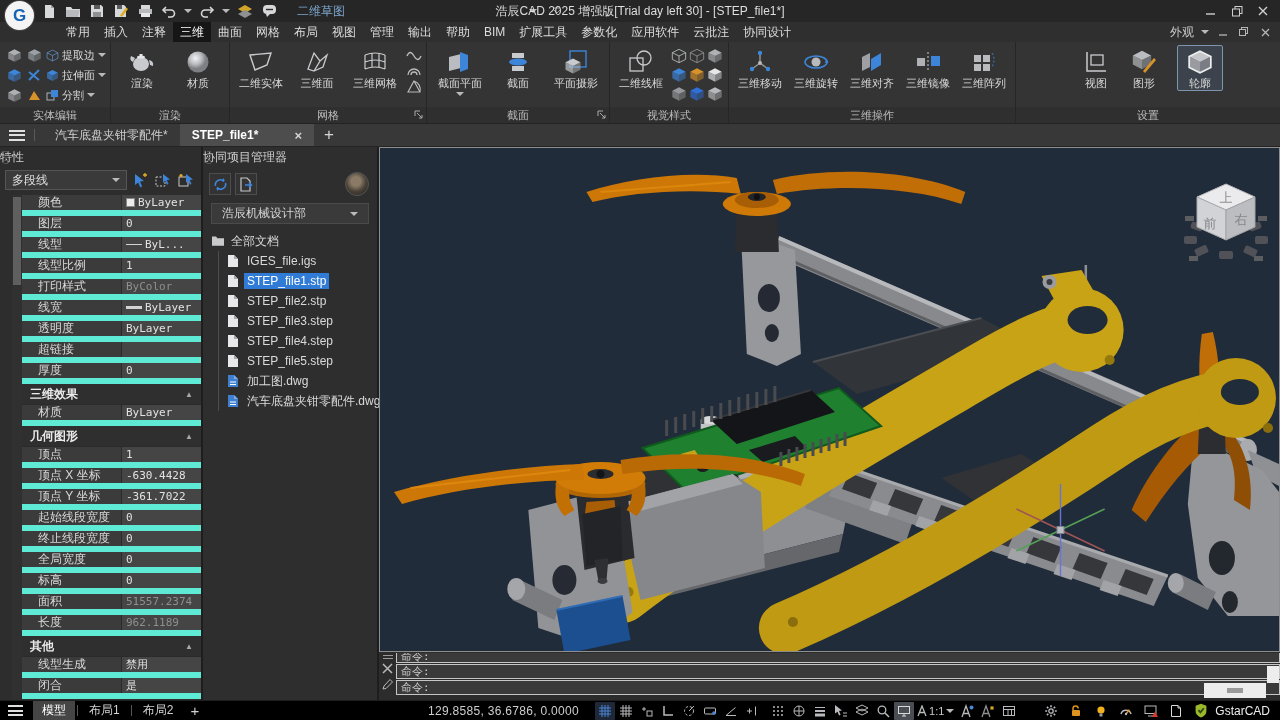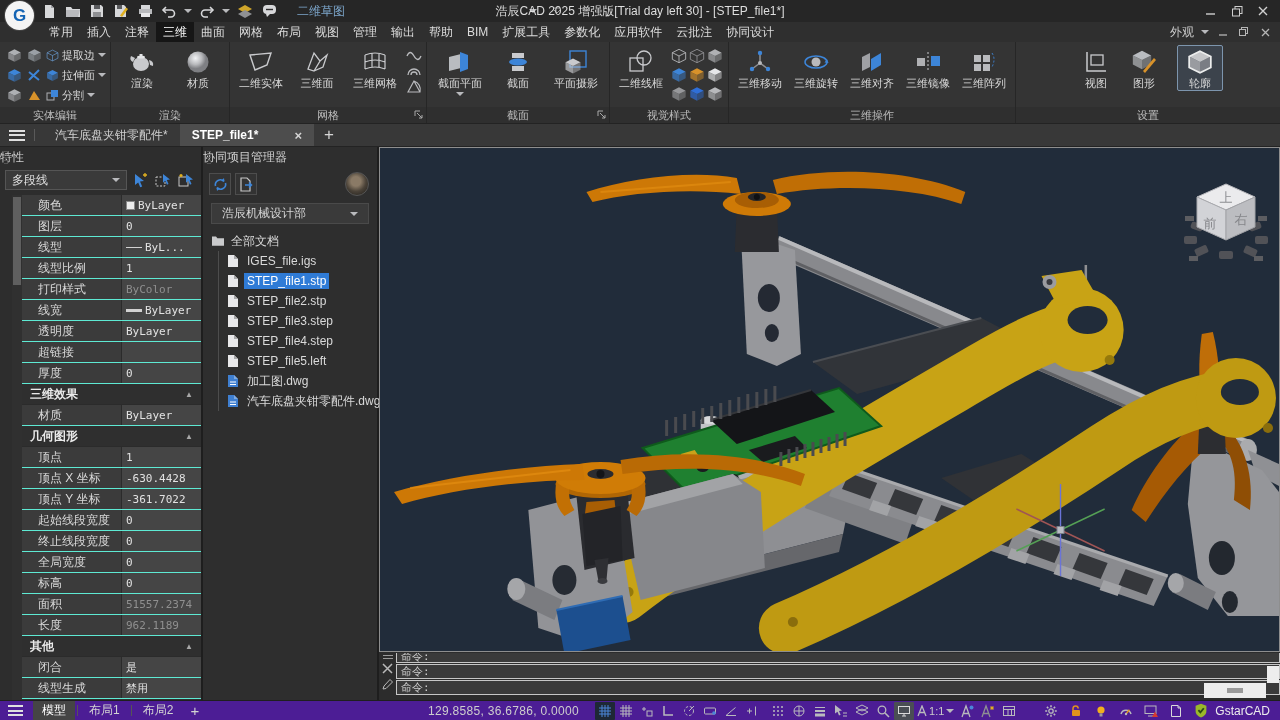--- a/index.html
+++ b/index.html
@@ -12,21 +12,21 @@
   .logo{position:absolute;left:5px;top:1px;width:29px;height:29px;border-radius:50%;background:#f4f4f4;display:flex;align-items:center;justify-content:center;font-weight:bold;font-size:17px;color:#1464b4;z-index:9;box-shadow:0 0 0 1px #444;}
   .qat{display:flex;align-items:center;gap:6px;margin-left:40px;}
   .qat .qbtn{display:flex;align-items:center;justify-content:center;width:18px;height:18px;}
   .wsbox{display:flex;align-items:center;gap:6px;margin-left:8px;width:250px;height:17px;padding:0 5px;color:#7da7cc;font-size:12px;}
   .wsbox .caret{margin-left:auto;}
   .title{position:absolute;left:0;right:0;text-align:center;font-size:12px;color:#dedede;pointer-events:none;}
   .winbtns{margin-left:auto;display:flex;align-items:center;gap:4px;padding-right:6px;z-index:6;}
   .winbtn{width:22px;height:18px;display:flex;align-items:center;justify-content:center;}
   
   .menubar{height:20px;background:#2f2f2f;display:flex;align-items:center;}
-  .mtabs{display:flex;align-items:center;margin-left:42px;height:100%;}
+  .mtabs{display:flex;align-items:center;margin-left:59px;height:100%;}
   .mtab{padding:2px 7px;font-size:12px;color:#dcdcdc;height:100%;display:flex;align-items:center;cursor:default;}
   .mtab.active{background:#161616;color:#fff;}
   .mright{margin-left:auto;display:flex;align-items:center;gap:7px;padding-right:8px;font-size:12px;color:#c9c9c9;}
   .mright .winbtn{width:14px;height:14px;}
   
   .ribbon{height:82px;background:#343434;display:flex;border-bottom:1px solid #232323;}
   .rgroup{display:flex;flex-direction:column;border-right:1px solid #262626;position:relative;}
   .rbody{flex:1;display:flex;align-items:flex-start;padding:3px 4px 0 4px;gap:2px;}
   .rfoot{height:16px;background:#2f2f2f;display:flex;align-items:center;justify-content:center;font-size:11px;color:#bdbdbd;position:relative;}
   .rbtn{display:flex;flex-direction:column;align-items:center;width:54px;padding-top:1px;border:1px solid transparent;border-radius:2px;}
@@ -57,21 +57,21 @@
   .phead{height:21px;display:flex;align-items:center;font-size:12px;color:#cfcfcf;position:relative;flex:none;}
   .phead:before{content:"";position:absolute;left:4px;top:4px;bottom:4px;width:4px;background:repeating-linear-gradient(#555 0 1px,transparent 1px 3px);}
   .ptools{display:flex;align-items:center;padding:2px 5px;gap:3px;flex:none;}
   .pselect{flex:1;height:20px;background:#3a3a3a;border:1px solid #555;display:flex;align-items:center;font-size:12px;color:#e0e0e0;padding:0 6px;}
   .pselect .caret{margin-left:auto;}
   .tbtn{width:20px;height:20px;display:flex;align-items:center;justify-content:center;}
   .pgridwrap{flex:1;display:flex;margin:3px 0 0 12px;overflow:hidden;}
   .pscroll{width:10px;background:#303030;position:relative;flex:none;}
   .pscroll .thumb{position:absolute;left:1px;right:1px;top:2px;height:88px;background:#5f5f5f;}
   .pgrid{flex:1;}
-  .prow{display:flex;height:21px;border-bottom:1px solid #5eead4;}
+  .prow{display:flex;height:21px;border-bottom:6px solid #5eead4;}
   .plabel{width:100px;background:#3b3b3b;font-size:12px;color:#d9d9d9;display:flex;align-items:center;padding-left:16px;border-right:1px solid #2b2b2b;white-space:nowrap;overflow:hidden;}
   .pvalue{flex:1;background:#454545;font-size:11px;font-family:"DejaVu Sans Mono",monospace;color:#e2e2e2;display:flex;align-items:center;padding-left:4px;gap:3px;white-space:nowrap;overflow:hidden;}
   .pvalue.dim{color:#8f8f8f;}
   .swatch{width:9px;height:9px;background:#ececec;border:1px solid #888;flex:none;}
   .ltline{width:16px;border-top:1px solid #d2d2d2;flex:none;}
   .ltline.thick{border-top-width:3px;}
   .psec{height:21px;background:#2f2f2f;display:flex;align-items:center;font-size:12px;font-weight:bold;color:#eaeaea;padding:0 8px;border-bottom:1px solid #2b2b2b;}
   .psec .tri{margin-left:auto;font-size:8px;color:#a8a8a8;}
   
   .jtools{display:flex;align-items:center;gap:4px;padding:4px 8px 2px 6px;}
@@ -92,21 +92,21 @@
   .cmd{height:48px;background:#2c2c2c;display:flex;position:relative;padding-top:1px;}
   .gutter{width:17px;display:flex;flex-direction:column;align-items:center;gap:4px;padding-top:2px;flex:none;}
   .grip{width:10px;height:4px;background:linear-gradient(#9a9a9a 0 1px,transparent 1px 3px,#9a9a9a 3px 4px);}
   .cmdlines{flex:1;display:flex;flex-direction:column;overflow:hidden;}
   .cline{height:15px;background:#3a3a3a;border:1px solid #c6c6c6;display:flex;align-items:center;font-size:11px;font-family:"DejaVu Sans Mono",monospace;color:#cdcdcd;padding:0 4px;margin-bottom:1px;position:relative;}
   .cline:first-child{height:12px;margin-top:-2px;border-top:none;}
   .cmdscroll{position:absolute;right:1px;top:14px;width:12px;height:17px;background:#ededed;}
   .cmdhandle{position:absolute;right:14px;bottom:2px;width:62px;height:15px;background:#ededed;display:flex;align-items:center;justify-content:center;}
   .cmdhandle .dash{width:16px;height:5px;background:#9a9a9a;}
   
-  .statusbar{height:20px;background:#4c1d95;border-top:1px solid #1f1f1f;display:flex;align-items:center;font-size:12px;}
+  .statusbar{height:20px;background:#000000;border-top:1px solid #1f1f1f;display:flex;align-items:center;font-size:12px;}
   .sb-burger{width:15px;height:11px;margin:0 10px 0 8px;background:linear-gradient(#e0e0e0 0 2px,transparent 2px 4.5px,#e0e0e0 4.5px 6.5px,transparent 6.5px 9px,#e0e0e0 9px 11px);}
   .ltab{padding:1px 9px;color:#d2d2d2;}
   .ltab.active{background:#454545;color:#fff;}
   .lsep{width:1px;height:11px;background:#555;margin:0 2px;}
   .lplus{color:#d2d2d2;font-size:15px;padding:0 8px;}
   .coords{margin-left:auto;color:#cdcdcd;font-size:12px;letter-spacing:.3px;}
   .sico{width:20px;height:18px;display:flex;align-items:center;justify-content:center;border-radius:1px;}
   .sico.pressed{background:#1e2836;}
   .sico.lit{background:#4a4e54;}
   .sgrp{display:flex;align-items:center;gap:1px;}
@@ -810,29 +810,29 @@
               <div class="plabel">长度</div>
               <div class="pvalue dim">
                 <span>962.1189</span>
               </div>
             </div>
             <div class="psec">
               <span>其他</span>
               <span class="tri">▲</span>
             </div>
             <div class="prow">
+              <div class="plabel">线型生成</div>
+              <div class="pvalue">
+                <span>禁用</span>
+              </div>
+            </div>
+            <div class="prow">
               <div class="plabel">闭合</div>
               <div class="pvalue">
                 <span>是</span>
-              </div>
-            </div>
-            <div class="prow">
-              <div class="plabel">线型生成</div>
-              <div class="pvalue">
-                <span>禁用</span>
               </div>
             </div>
             <div class="psec"></div>
           </div>
       </div>
     </div>
 
     <div class="proj">
       <div class="phead">
           <span>协同项目管理器</span>
@@ -912,21 +912,21 @@
               </span>
               <span class="tlab">STEP_file4.step</span>
             </div>
             <div class="titem">
               <span>
                 <svg width="12" height="14" viewBox="0 0 12 14">
                   <path d="M1,1 h6 l4,4 v8 H1Z" fill="#e8e8ea"></path>
                   <path d="M7,1 l4,4 H7Z" fill="#a8a9ab"></path>
                 </svg>
               </span>
-              <span class="tlab">STEP_file5.left</span>
+              <span class="tlab">STEP_file5.step</span>
             </div>
             <div class="titem">
               <span>
                 <svg width="12" height="14" viewBox="0 0 12 14">
                   <path d="M1,1 h6 l4,4 v8 H1Z" fill="#3f7fd0"></path>
                   <path d="M7,1 l4,4 H7Z" fill="#7fa9e0"></path>
                   <path d="M3,8h6 M3,10.5h6" stroke="#fff" stroke-width="1"></path>
                 </svg>
               </span>
               <span class="tlab">加工图.dwg</span>

